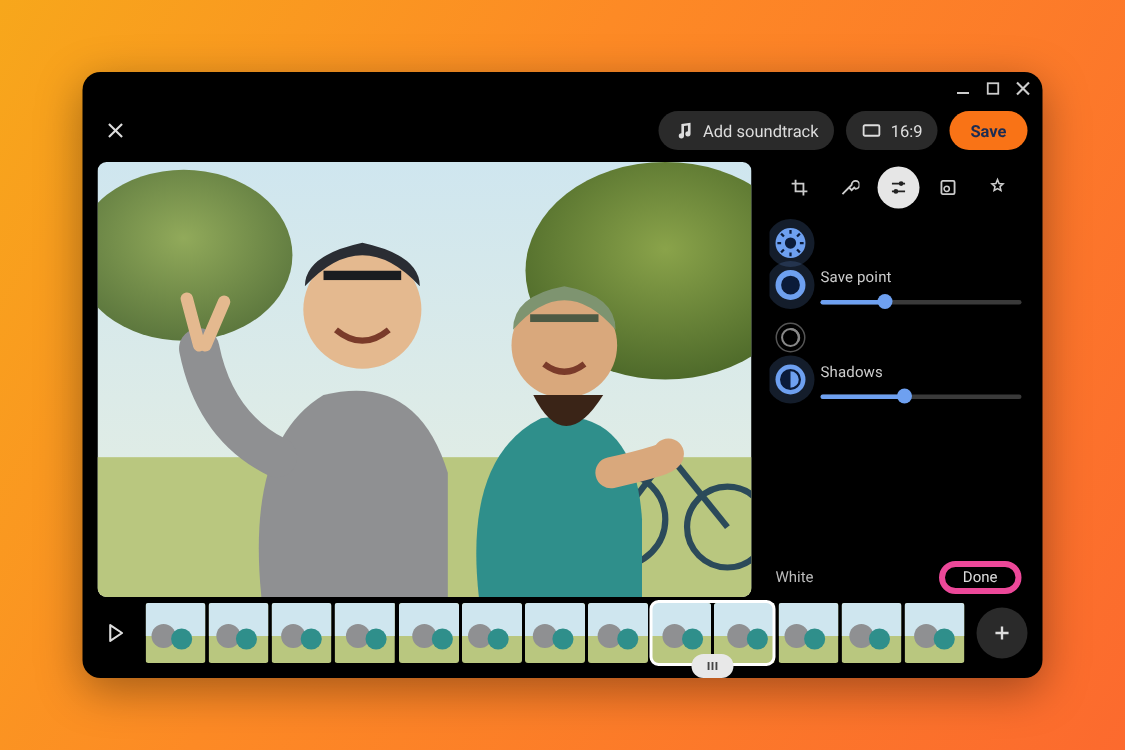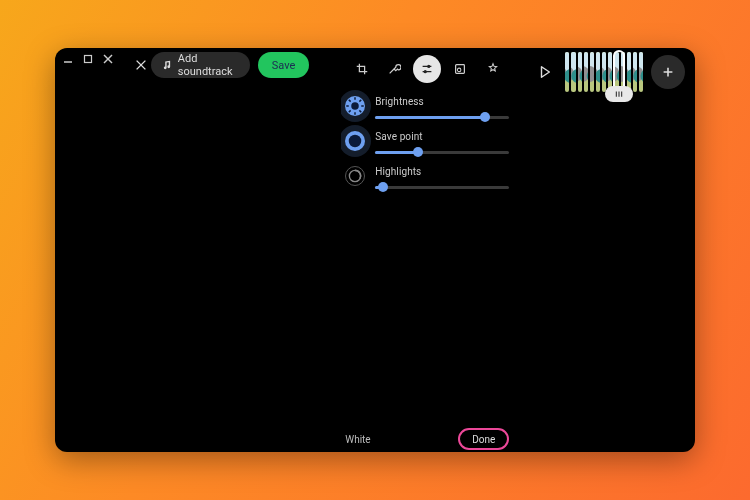--- a/index.html
+++ b/index.html
@@ -6,41 +6,41 @@
   html, body { width: 750px; height: 500px; overflow: hidden; }
   body {
     background: linear-gradient(120deg, #f7a71b 0%, #fd8a25 40%, #fc6a2e 100%);
     font-family: -apple-system, BlinkMacSystemFont, "Segoe UI", Roboto, sans-serif;
     display: flex; align-items: center; justify-content: center;
   }
   .window {
     width: 640px; height: 404px;
     background: #000; border-radius: 12px;
     box-shadow: 0 8px 30px rgba(0,0,0,.35);
-    display: flex; 
+    display: flex; flex-direction: column;
     overflow: hidden;
   }
   .titlebar {
     height: 22px; display: flex; justify-content: flex-end; align-items: center;
     padding: 0 8px; gap: 10px;
   }
   .tb-ctrl { width: 10px; height: 10px; color: #ccc; display:flex; align-items:center; justify-content:center; }
   .tb-ctrl svg { width: 10px; height: 10px; }
   .toolbar {
     height: 34px; display: flex; align-items: center; padding: 0 10px;
   }
   .toolbar .spacer { flex: 1; }
   .close-btn { width: 24px; height: 24px; display:flex; align-items:center; justify-content:center; color:#ddd; cursor:pointer; }
   .chip {
     height: 26px; border-radius: 13px; display: inline-flex; align-items: center;
     gap: 6px; padding: 0 10px; font-size: 11px; cursor: pointer;
     color: #ddd;
   }
   .chip-dark { background: #2a2a2a; }
-  .chip-save { background: #22c55e; color: #1c2c52; font-weight: 400; padding: 0 14px; }
+  .chip-save { background: #f97316; color: #1c2c52; font-weight: 700; padding: 0 14px; }
   .chip + .chip { margin-left: 8px; }
   .ic { width: 14px; height: 14px; display:inline-flex; }
   .ic svg { width: 100%; height: 100%; }
   .content {
     flex: 1; display: flex; padding: 4px 10px 0 10px; gap: 12px; min-height: 0;
   }
   .preview {
     flex: 1; border-radius: 6px; overflow: hidden; position: relative;
     min-height: 0;
   }
@@ -82,21 +82,21 @@
   .slider-thumb {
     position:absolute; width:10px; height:10px; border-radius:50%;
     background:#6ea0f0; top:50%; transform:translate(-50%,-50%);
   }
   .panel-footer {
     display:flex; align-items:center; justify-content:space-between;
     padding: 6px 4px 2px 4px;
   }
   .reset { font-size: 10px; color:#bbb; cursor:pointer; }
   .done-btn {
-    height: 22px; border:2px solid #ec4899; border-radius: 11px; padding: 0 12px;
+    height: 22px; border:4px solid #ec4899; border-radius: 11px; padding: 0 12px;
     font-size: 10px; color:#ddd; display:flex; align-items:center; cursor:pointer;
   }
   .timeline {
     height: 54px; display:flex; align-items:center; padding: 4px 10px 10px 10px; gap:8px;
     position: relative;
   }
   .play-btn {
     width: 24px; height: 24px; color:#ddd; display:flex; align-items:center; justify-content:center; cursor:pointer;
   }
   .strip {
@@ -153,20 +153,28 @@
         </svg>
     </span>
     <div class="spacer"></div>
     <div class="chip chip-dark">
       <span class="ic">
         <svg viewBox="0 0 16 16">
             <path d="M6 3 L13 2 V10.5 A2 2 0 1 1 11 8.5 V4.2 L8 4.6 V12 A2 2 0 1 1 6 10 Z" fill="currentColor"></path>
           </svg>
       </span>
       <span>Add soundtrack</span>
+    </div>
+    <div class="chip chip-dark">
+      <span class="ic">
+        <svg viewBox="0 0 16 16">
+            <rect x="2" y="4" width="12" height="8" rx="1" fill="none" stroke="currentColor" stroke-width="1.4"></rect>
+          </svg>
+      </span>
+      <span>16:9</span>
     </div>
     <div class="chip chip-save">
       <span>Save</span>
     </div>
   </div>
 
   <div class="content">
 
     <div class="preview">
       <svg viewBox="0 0 430 280" preserveAspectRatio="xMidYMid slice">
@@ -269,29 +277,20 @@
                   <line x1="8" y1="13" x2="8" y2="15"></line>
                   <line x1="1" y1="8" x2="3" y2="8"></line>
                   <line x1="13" y1="8" x2="15" y2="8"></line>
                   <line x1="3" y1="3" x2="4.5" y2="4.5"></line>
                   <line x1="11.5" y1="11.5" x2="13" y2="13"></line>
                   <line x1="3" y1="13" x2="4.5" y2="11.5"></line>
                   <line x1="11.5" y1="4.5" x2="13" y2="3"></line>
                 </g>
               </svg>
             </div>
-            <div>
-              <div class="adj-label">Brightness</div>
-              <div class="slider">
-                <div class="slider-track">
-                  <div class="slider-fill" style="width:82%"></div>
-                  <div class="slider-thumb" style="left:82%"></div>
-                </div>
-              </div>
-            </div>
           </div>
           <div class="adj">
             <div class="adj-icon active">
               <svg viewBox="0 0 16 16">
                 <circle cx="8" cy="8" r="5" fill="currentColor"></circle>
               </svg>
             </div>
             <div>
               <div class="adj-label">Save point</div>
               <div class="slider">
@@ -302,26 +301,34 @@
               </div>
             </div>
           </div>
           <div class="adj">
             <div class="adj-icon dim">
               <svg viewBox="0 0 16 16">
                 <circle cx="8" cy="8" r="5" fill="none" stroke="currentColor" stroke-width="1.2"></circle>
                 <path d="M8 3a5 5 0 0 1 4.3 7.5" fill="none" stroke="currentColor" stroke-width="1.4"></path>
               </svg>
             </div>
+          </div>
+          <div class="adj">
+            <div class="adj-icon active">
+              <svg viewBox="0 0 16 16">
+                <circle cx="8" cy="8" r="5" fill="none" stroke="currentColor" stroke-width="1.2"></circle>
+                <path d="M8 3a5 5 0 0 0 0 10" fill="currentColor"></path>
+              </svg>
+            </div>
             <div>
-              <div class="adj-label">Highlights</div>
+              <div class="adj-label">Shadows</div>
               <div class="slider">
                 <div class="slider-track">
-                  <div class="slider-fill" style="width:6%"></div>
-                  <div class="slider-thumb" style="left:6%"></div>
+                  <div class="slider-fill" style="width:42%"></div>
+                  <div class="slider-thumb" style="left:42%"></div>
                 </div>
               </div>
             </div>
           </div>
         </div>
       <div class="panel-footer">
         <span class="reset">White</span>
         <span class="done-btn">Done</span>
       </div>
     </div>

